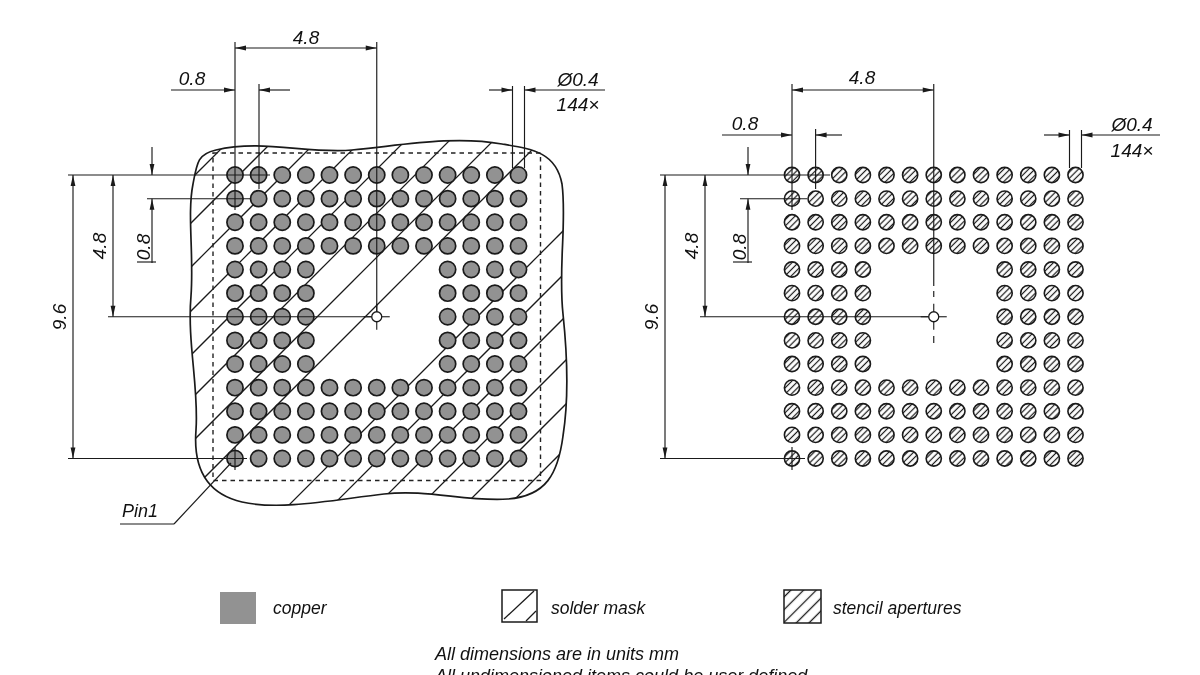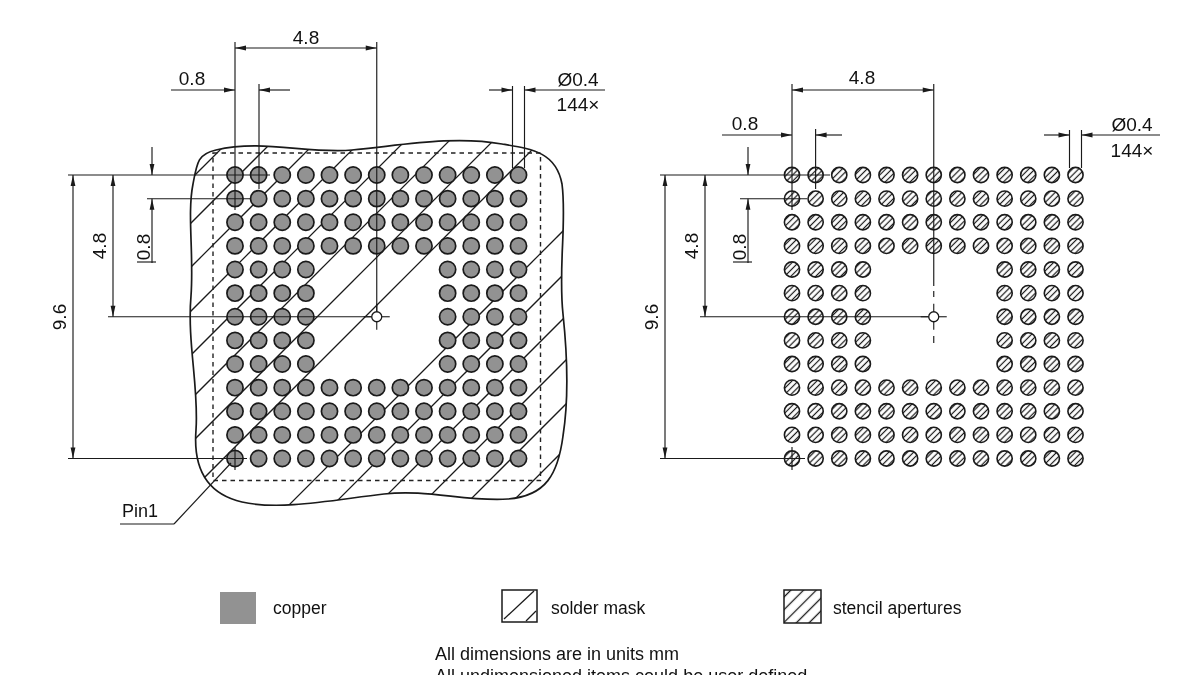--- a/index.html
+++ b/index.html
@@ -1,17 +1,17 @@
 <!DOCTYPE html>
 <html><head>
 <meta charset="utf-8">
 <style>
   html,body{margin:0;padding:0;background:#ffffff;}
   #stage{position:relative;width:1200px;height:675px;background:#fff;overflow:hidden;
-         font-family:"Liberation Sans", sans-serif;}
+         font-family:"Liberation Sans", sans-serif;font-style:italic;}
   svg text{font-family:"Liberation Sans", sans-serif;fill:#111;}
   .dimtxt{font-size:19px;}
   .lbltxt{font-size:18px;}
   .legtxt{font-size:17.5px;}
   .notetxt{font-size:18px;}
 </style>
 </head>
 <body>
 
 <div id="stage">

